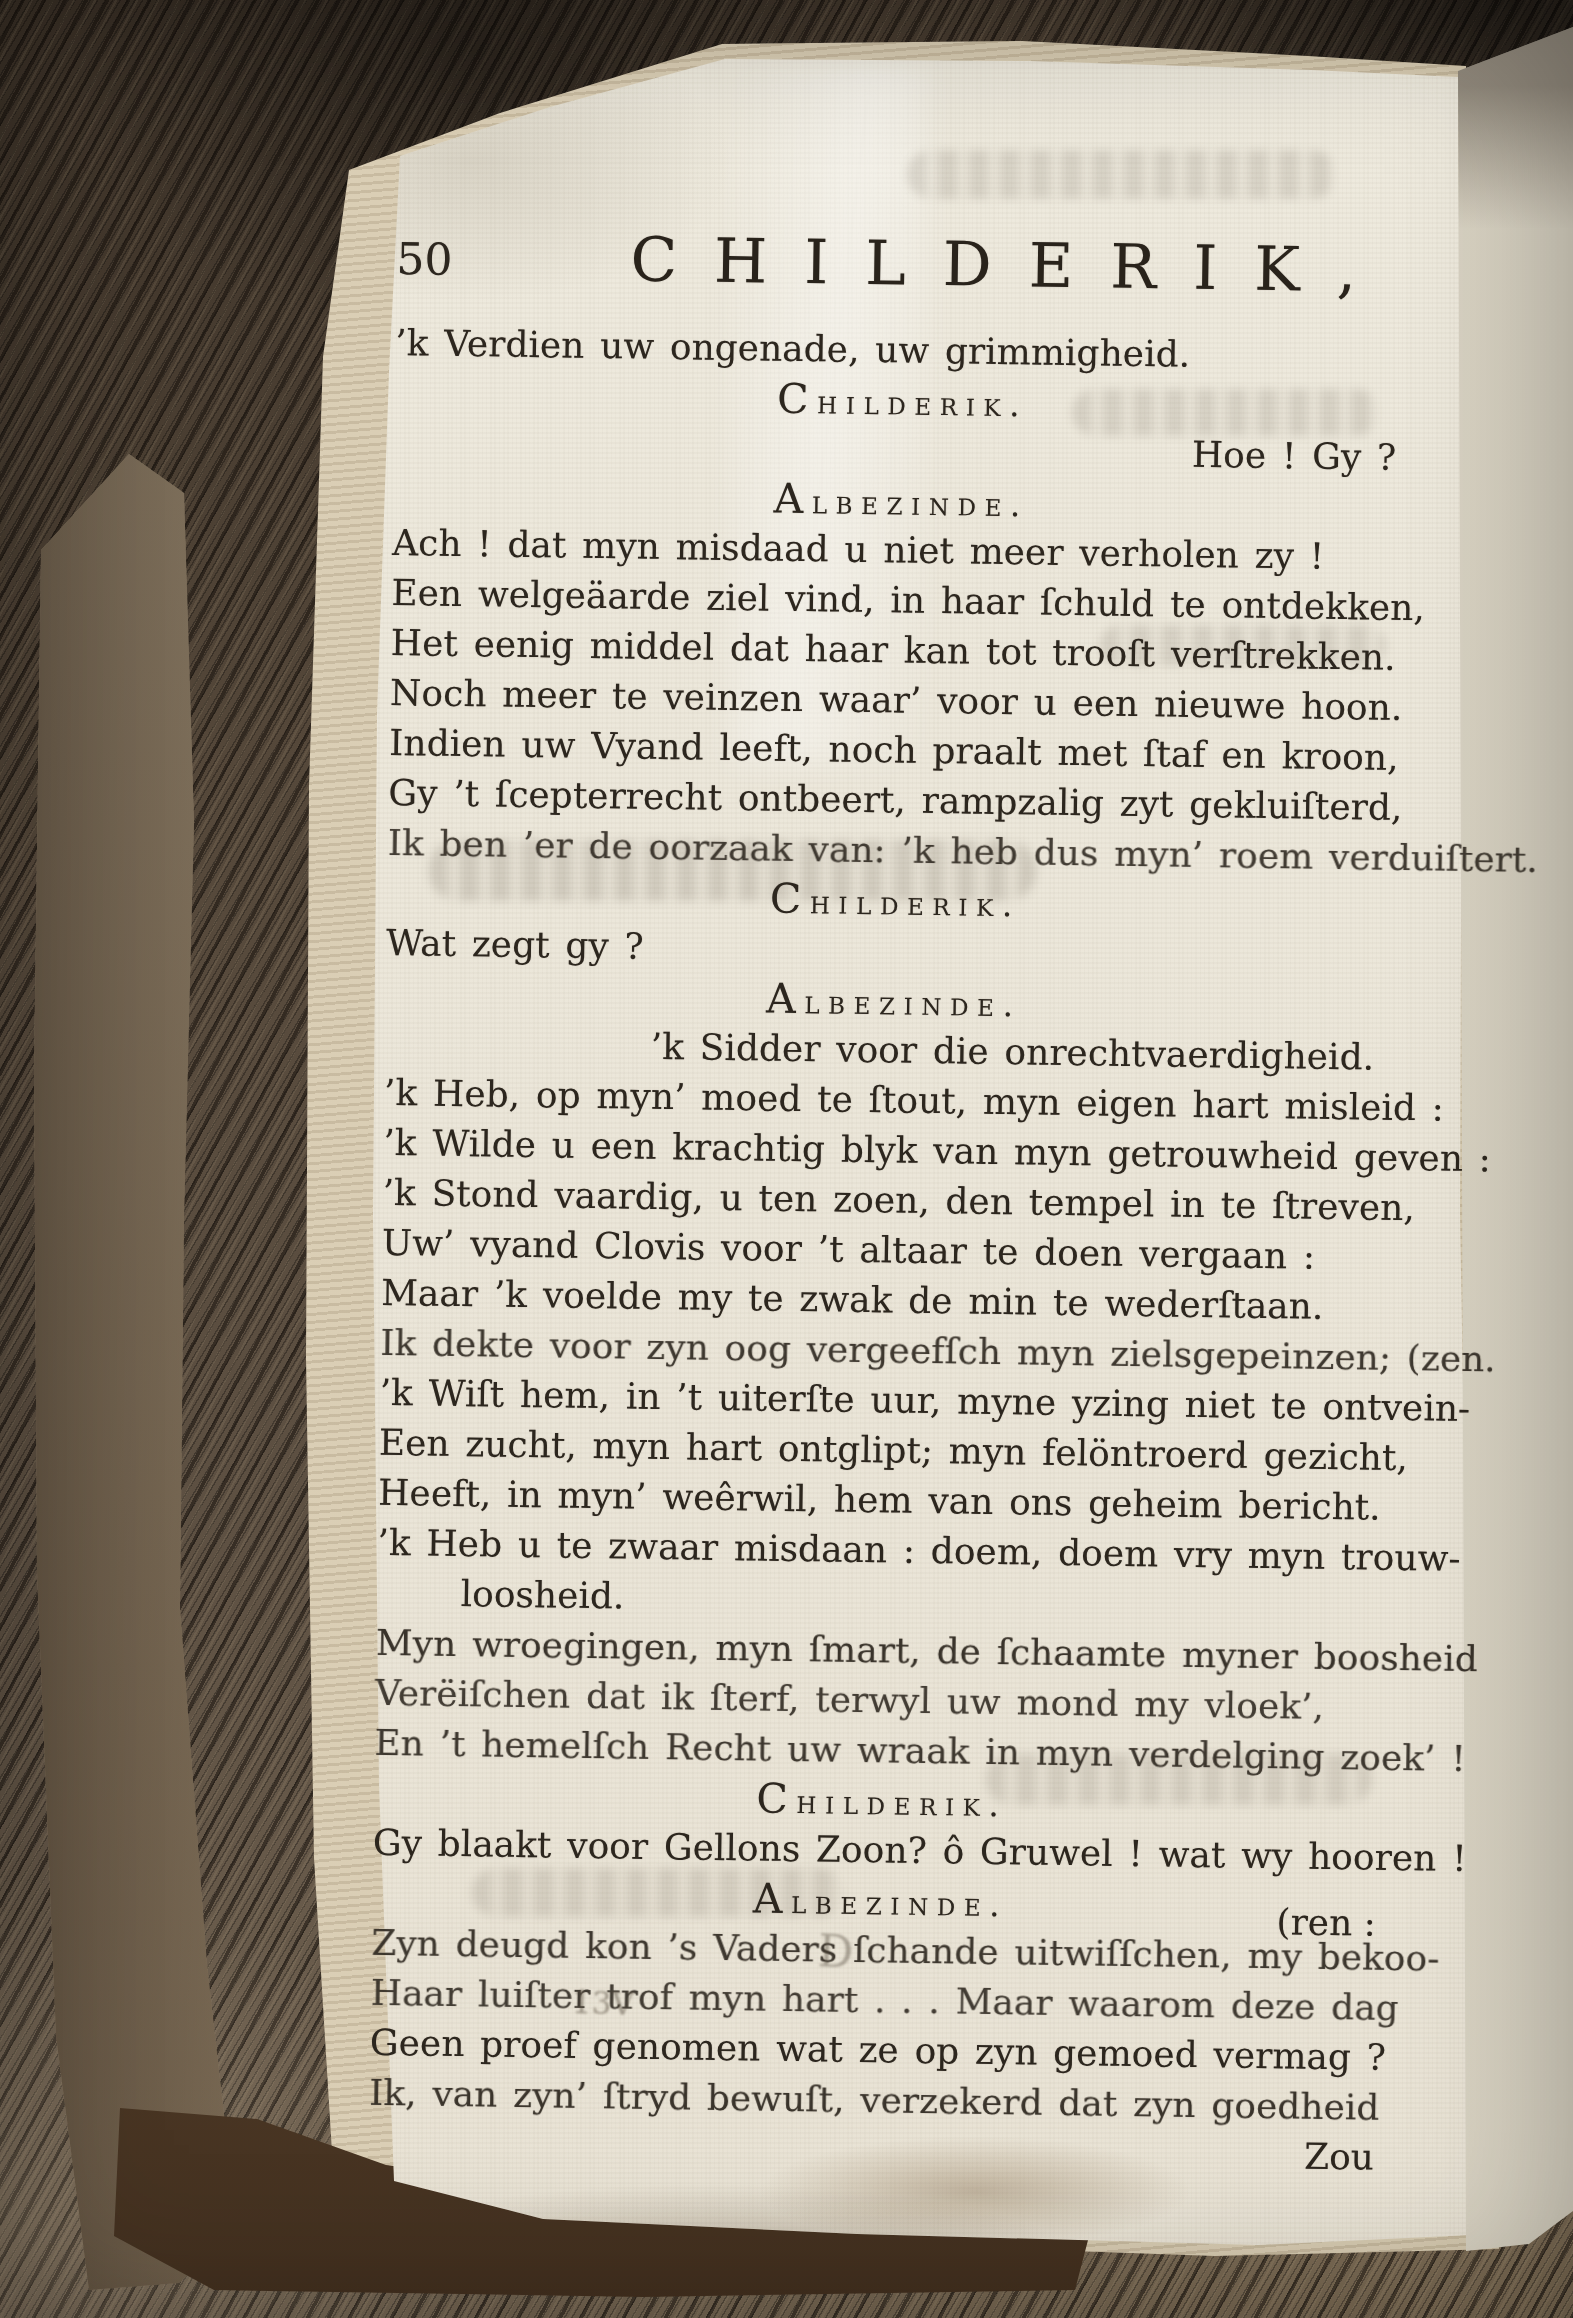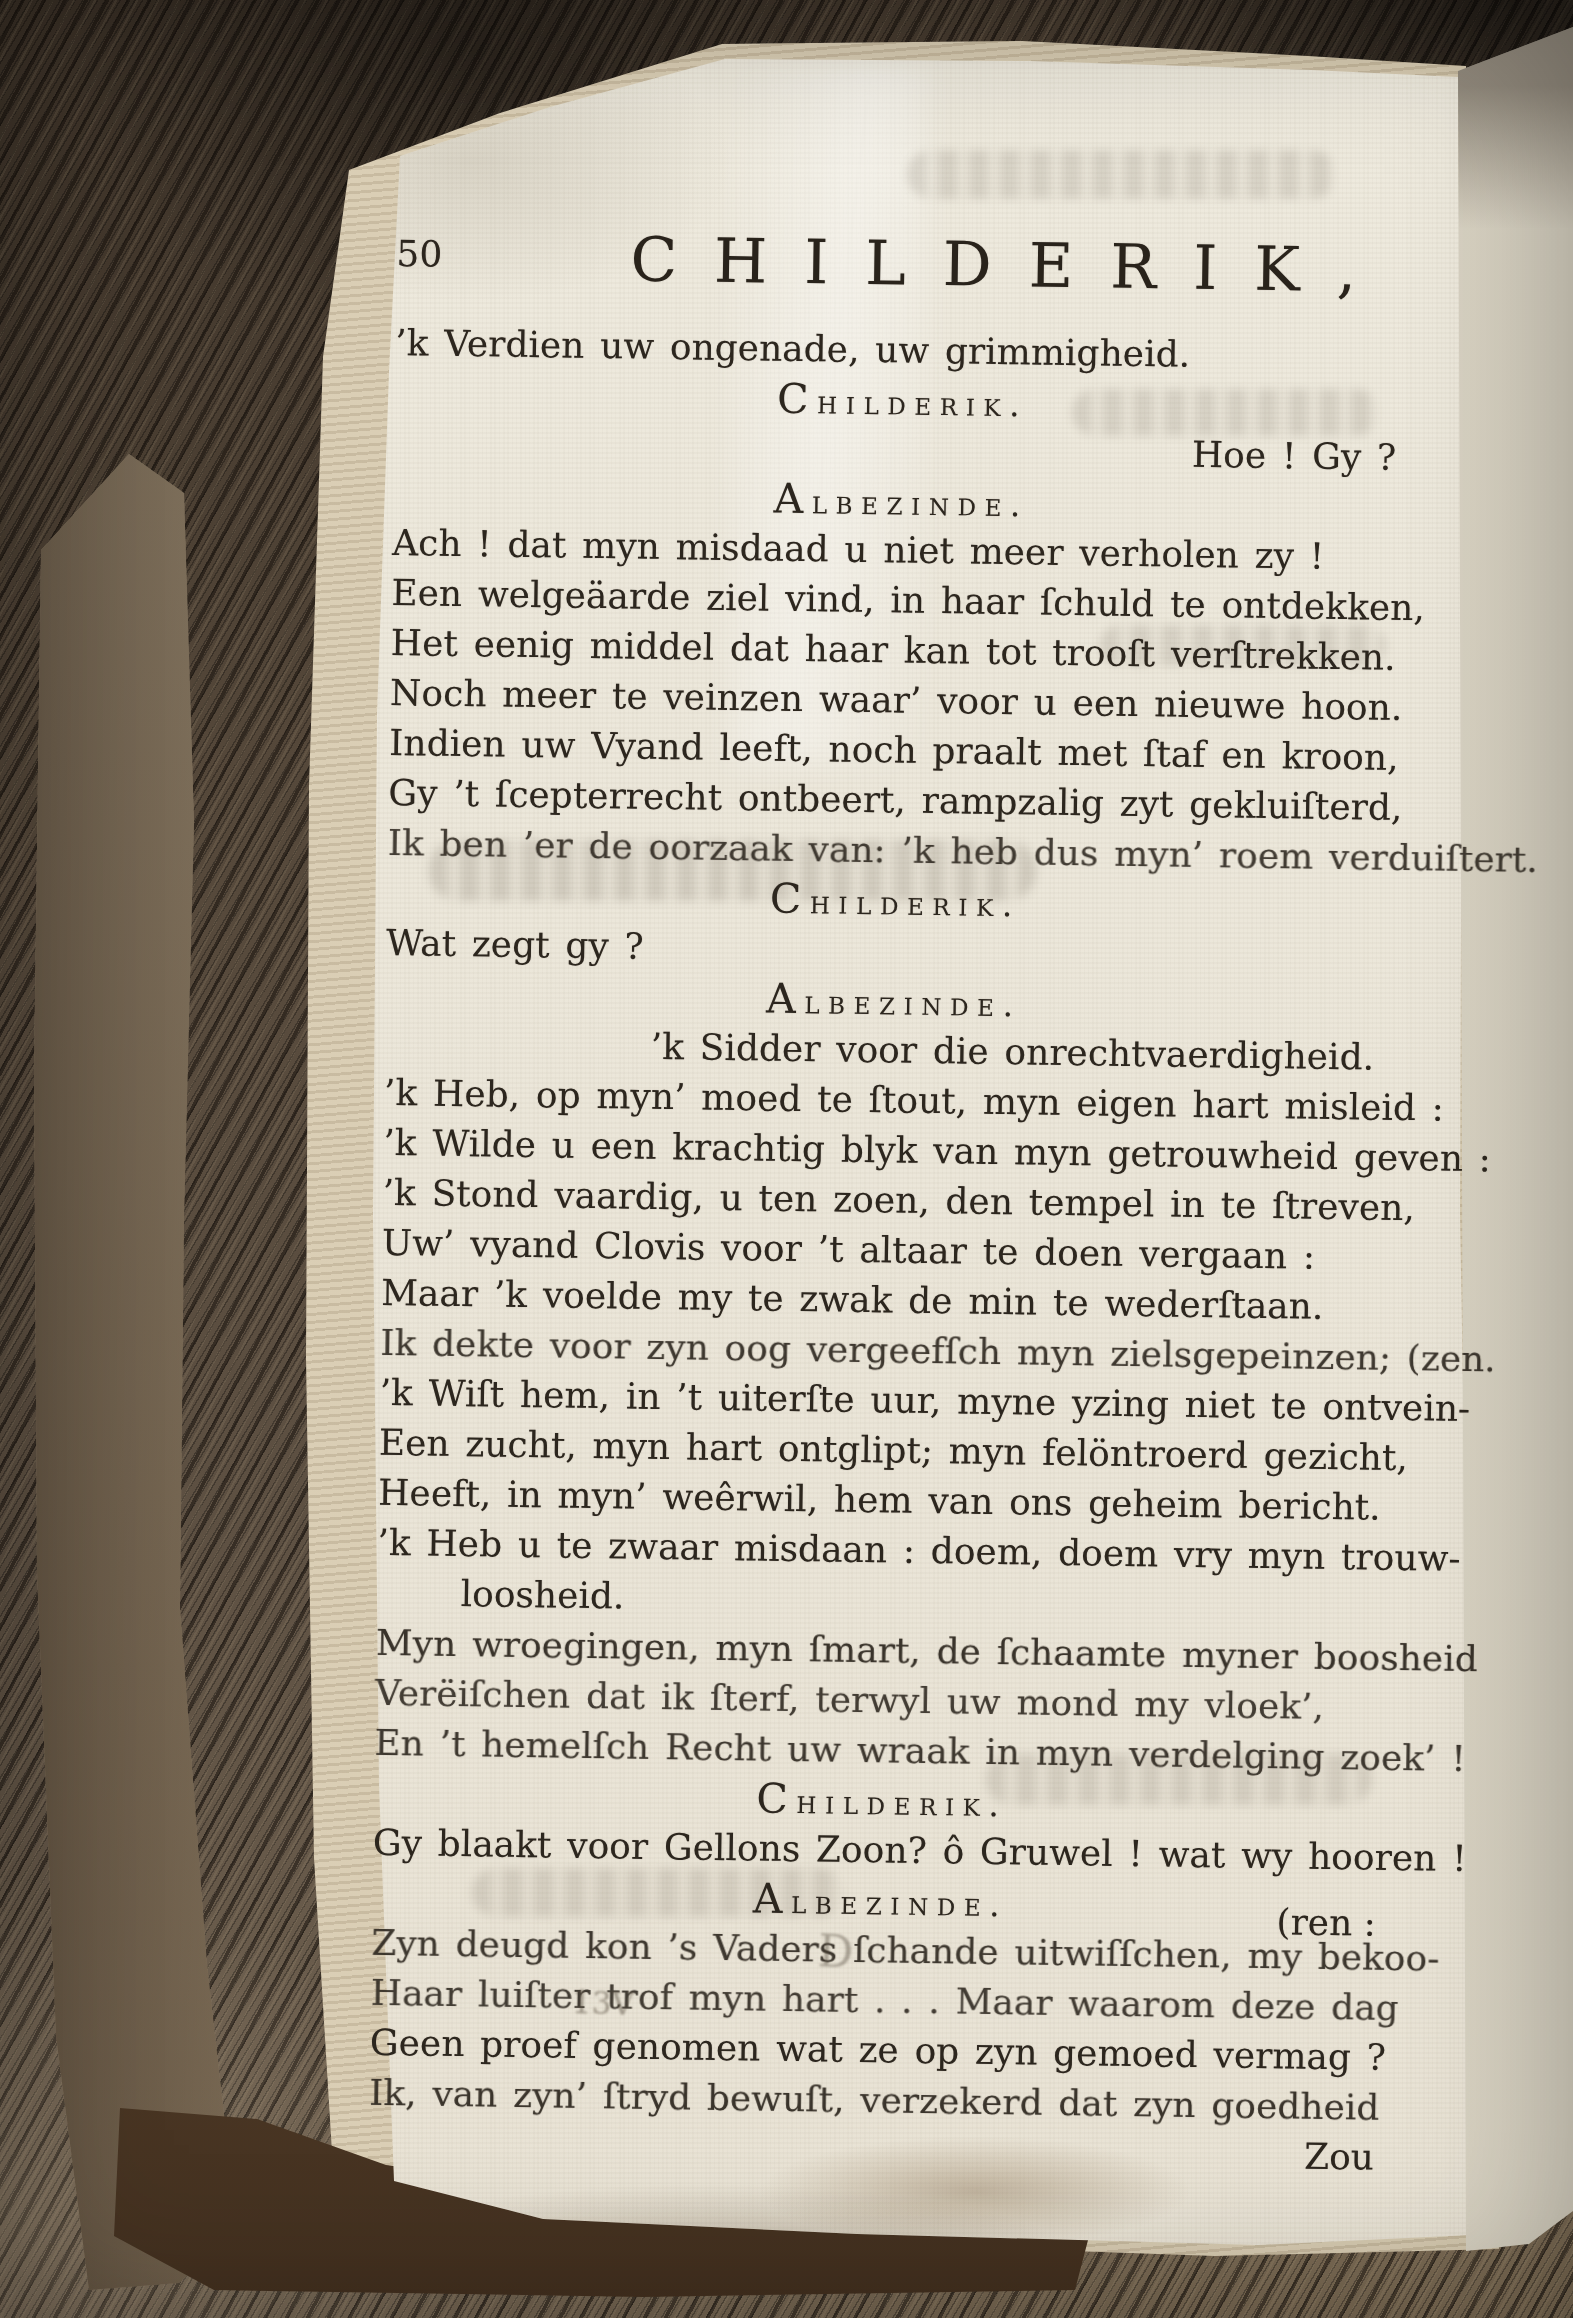--- a/index.html
+++ b/index.html
@@ -88,21 +88,21 @@
   .bleedmark{position:absolute;color:rgba(75,65,52,.40);filter:blur(1.1px);
       font-family:"DejaVu Serif","Liberation Serif",serif;}
   .bm-d{left:818px;top:1926px;font-size:44px;transform:rotate(3deg);}
   .bm-13v{left:572px;top:1985px;font-size:31px;color:rgba(85,75,62,.5);transform:rotate(2deg);}
 
   
   .text{left:397px;top:220px;width:1017px;height:auto;right:auto;bottom:auto;
       transform:rotate(.85deg);transform-origin:0 0;color:#2c261e;
       text-shadow:0 0 1.1px rgba(60,50,40,.35);}
   .hdr{position:relative;height:98px;}
-  .pagenum{position:absolute;left:0;top:13px;font-size:36px;}
+  .pagenum{position:absolute;left:0;top:13px;font-size:44px;}
   .runtitle{position:absolute;left:50%;top:0;transform:translateX(-50%) translateX(107px);
       font-size:61px;letter-spacing:37px;white-space:nowrap;color:#29231b;}
   .row{height:50px;line-height:50px;white-space:nowrap;font-size:36px;word-spacing:4.3px;}
   .row.right{text-align:right;padding-right:14.3px;}
   .row.indent-1{padding-left:84px;}
   .row.indent-2{padding-left:266px;}
   .row.speaker{text-align:center;font-variant:small-caps;font-size:33px;
       letter-spacing:8.6px;word-spacing:0;position:relative;}
   .row.speaker::first-letter{font-size:41px;}
   .row.speaker .aside{position:absolute;right:13px;top:15.7px;font-variant:normal;

